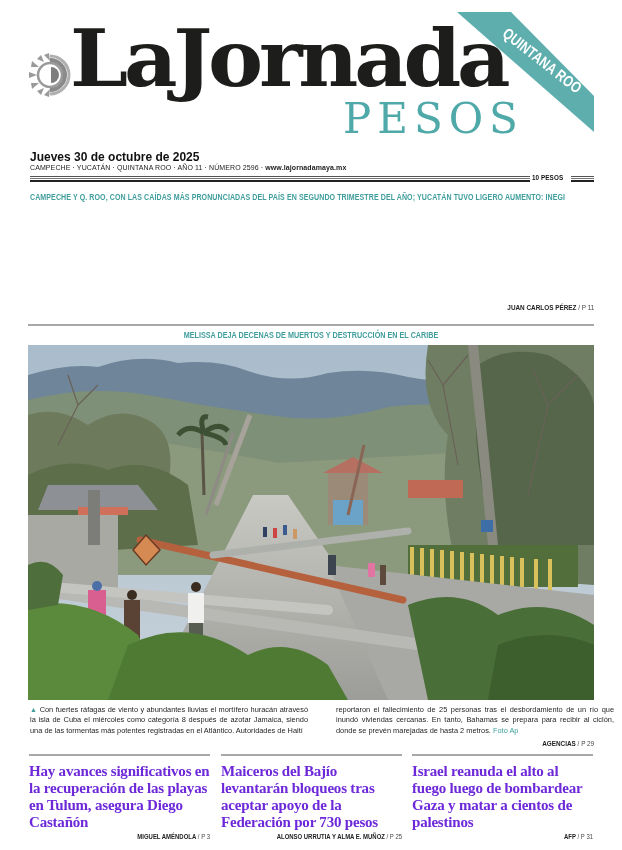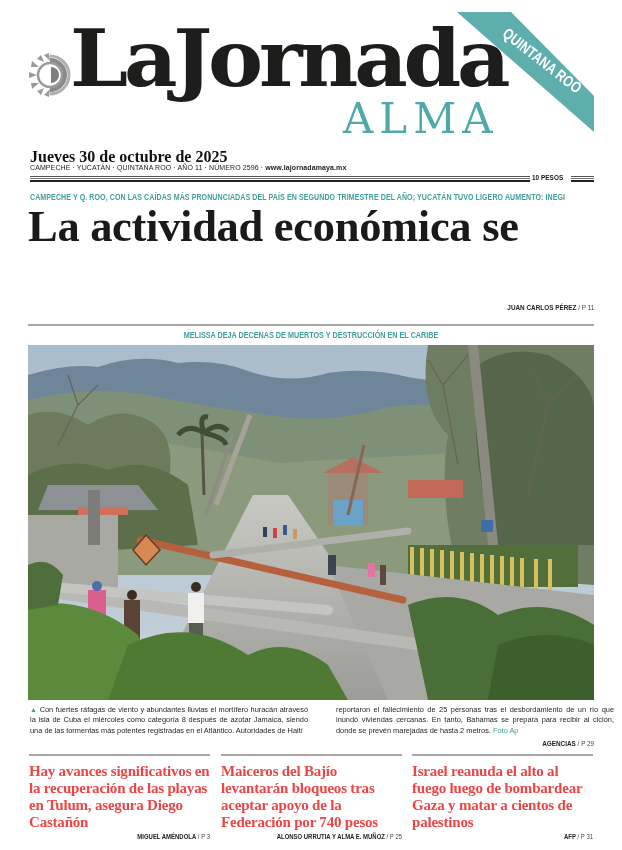--- a/index.html
+++ b/index.html
@@ -25,21 +25,21 @@
   }
   .ribbon-text {
     position: absolute; left: 462px; top: 52px; width: 160px; text-align: center;
     font-family: "Liberation Sans", sans-serif; font-weight: 700; font-size: 15.5px;
     color: #ffffff; letter-spacing: 0.2px;
     transform: rotate(38deg) scaleX(0.78); transform-origin: center center;
   }
 
   
   .dateline { position: absolute; left: 30px; top: 151px; }
-  .date-text { font-size: 16px; font-weight: 700; color: #111; line-height: 12px; font-family: Liberation Serif, serif; }
+  .date-text { font-size: 12px; font-weight: 700; color: #111; line-height: 12px; }
   .edition-text { font-size: 7px; color: #222; line-height: 10px; letter-spacing: 0.1px; }
   .edition-text b { font-weight: 700; }
   .rule-row { position: absolute; left: 30px; top: 175px; width: 564px; height: 8px; }
   .rule-lines { position: absolute; top: 1px; height: 6px;
     border-top: 1px solid #555; border-bottom: 2px solid #222;
     background: linear-gradient(#fff 0, #fff 1px, #777 1px, #777 2px, #fff 2px);
   }
   .rule-left { left: 0; width: 500px; }
   .rule-right { left: 541px; width: 23px; }
   .price { position: absolute; left: 502px; top: -1px; font-size: 7px; font-weight: 700;
@@ -83,21 +83,21 @@
   }
   .caption-left { left: 30px; }
   .caption-right { left: 316px; margin-left: 20px; }
   .caption .tri { color: #3f9e9c; font-size: 7px; }
   .caption .credit { color: #3f9e9c; }
 
   
   .story { position: absolute; top: 754px; width: 181px; }
   .story .topline { height: 2px; background: #a8a8a8; margin-bottom: 7px; }
   .story-title {
-    font-family: "Liberation Serif", serif; font-size: 15px; line-height: 17px; color: #ef4444;
+    font-family: "Liberation Serif", serif; font-size: 15px; line-height: 17px; color: #6d28d9;
     letter-spacing: -0.2px;
   }
   .story-title.bold { font-weight: 700; }
   .story-byline {
     margin-top: 2px; text-align: right; font-size: 7px; font-weight: 700; color: #222;
     white-space: nowrap; transform: scaleX(0.85); transform-origin: right top;
   }
   .story-byline .pg { font-weight: 400; color: #444; }
 </style>
 </head>
@@ -119,37 +119,37 @@
       <polygon points="23,9 22,1 17,3"></polygon>
       <polygon points="23,37 17,43 22,45"></polygon>
     </g>
     <circle cx="23" cy="23" r="12" fill="#ffffff" stroke="#9a9a9a" stroke-width="2.5"></circle>
     <path d="M23,8 A15,15 0 0 1 23,38" fill="none" stroke="#8a8a8a" stroke-width="4"></path>
     <path d="M23,4 A19,19 0 0 1 23,42" fill="none" stroke="#b0b0b0" stroke-width="3"></path>
     <path d="M24,15 A8,8 0 0 1 24,31 Z" fill="#7e7e7e"></path>
   </svg>
 
   <div class="logo-main">LaJornada</div>
-  <div class="logo-sub">ALMA</div>
+  <div class="logo-sub">PESOS</div>
 </header>
 
 <div class="dateline">
   <div class="date-text">Jueves 30 de octubre de 2025</div>
   <div class="edition-text"><span>CAMPECHE · YUCATÁN · QUINTANA ROO · AÑO 11 · NÚMERO 2596 · </span><b>www.lajornadamaya.mx</b></div>
 </div>
 <div class="rule-row">
   <div class="rule-lines rule-left"></div>
   <div class="price">10 PESOS</div>
   <div class="rule-lines rule-right"></div>
 </div>
 
 <article>
   <div class="kicker">CAMPECHE Y Q. ROO, CON LAS CAÍDAS MÁS PRONUNCIADAS DEL PAÍS EN SEGUNDO TRIMESTRE DEL AÑO; YUCATÁN TUVO LIGERO AUMENTO: INEGI</div>
   <h1 class="headline">
-    <span>La actividad económica se</span><br>
+    <br>
   </h1>
   <div class="byline" style="top:303px;"><span>JUAN CARLOS PÉREZ</span><span class="pg"> / P 11</span></div>
 </article>
 
 <div class="sep" style="left:28px; top:324px; width:566px;"></div>
 
 <section>
   <div class="photo-kicker">MELISSA DEJA DECENAS DE MUERTOS Y DESTRUCCIÓN EN EL CARIBE</div>
 
   <div class="photo" title="Calle con postes de luz derribados, árboles destrozados y personas caminando tras el huracán">
@@ -267,21 +267,21 @@
 </section>
 
 <article class="story" style="left:29px;">
   <div class="topline"></div>
   <h2 class="story-title bold">Hay avances significativos en la recuperación de las playas en Tulum, asegura Diego Castañón</h2>
   <div class="story-byline"><span>MIGUEL AMÉNDOLA</span><span class="pg"> / P 3</span></div>
 </article>
 
 <article class="story" style="left:221px;">
   <div class="topline"></div>
-  <h2 class="story-title">Maiceros del Bajío levantarán bloqueos tras aceptar apoyo de la Federación por 740 pesos</h2>
+  <h2 class="story-title">Maiceros del Bajío levantarán bloqueos tras aceptar apoyo de la Federación por 730 pesos</h2>
   <div class="story-byline"><span>ALONSO URRUTIA Y ALMA E. MUÑOZ</span><span class="pg"> / P 25</span></div>
 </article>
 
 <article class="story" style="left:412px;">
   <div class="topline"></div>
   <h2 class="story-title">Israel reanuda el alto al fuego luego de bombardear Gaza y matar a cientos de palestinos</h2>
   <div class="story-byline"><span>AFP</span><span class="pg"> / P 31</span></div>
 </article>
 
 </body></html>

